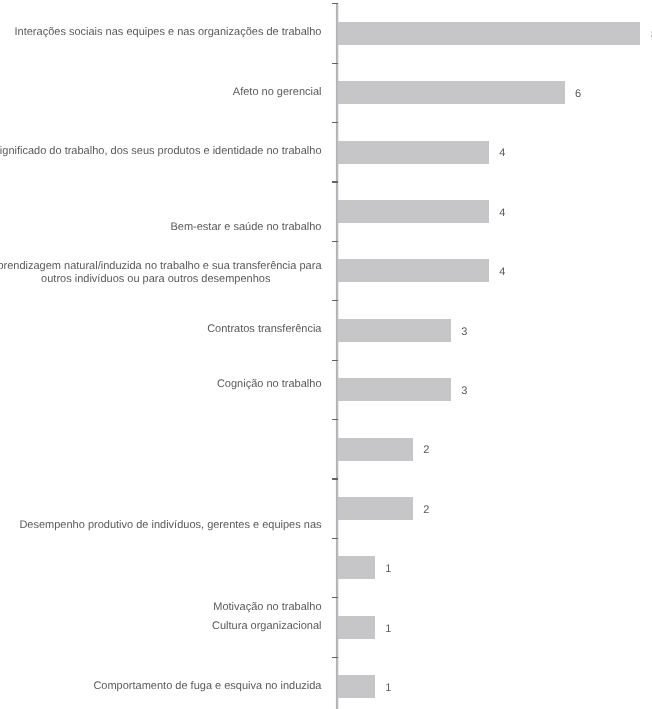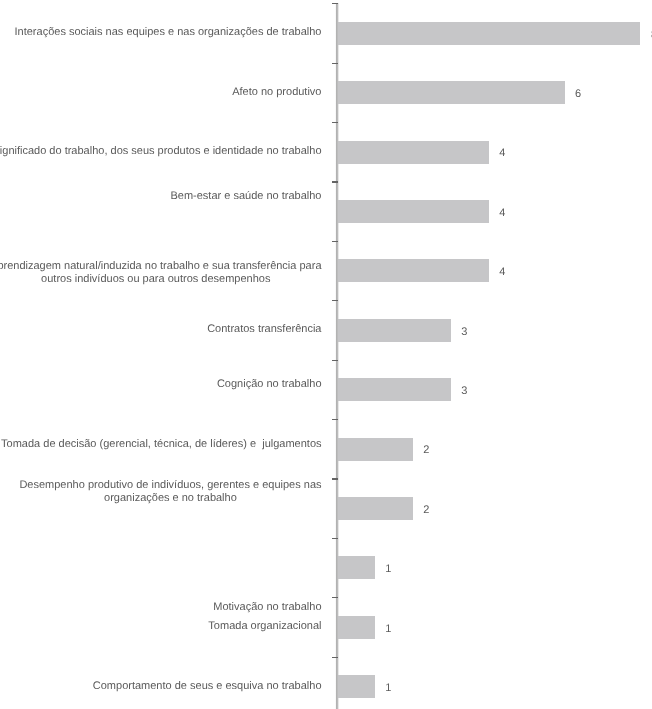--- a/index.html
+++ b/index.html
@@ -79,36 +79,36 @@
         <div class="tick" style="top: 3.15px;"></div>
         <div class="cat-label" style="top: 26.4px;">
             <div class="cat-line">Interações sociais nas equipes e nas organizações de trabalho</div>
           </div>
         <div class="bar" style="top: 21.85px; height: 22.9px; left: 337.9px; width: 302.6px; background: rgb(198, 198, 200);"></div>
         <div class="val-label" style="left: 651px; top: 28.55px;">8</div>
       </div>
       <div class="row">
         <div class="tick" style="top: 62.55px;"></div>
         <div class="cat-label" style="top: 85.8px;">
-            <div class="cat-line">Afeto no produtivo</div>
+            <div class="cat-line">Afeto no gerencial</div>
           </div>
         <div class="bar" style="top: 81.25px; height: 22.9px; left: 337.9px; width: 226.7px; background: rgb(198, 198, 200);"></div>
         <div class="val-label" style="left: 575.1px; top: 87.95px;">6</div>
       </div>
       <div class="row">
         <div class="tick" style="top: 121.95px;"></div>
         <div class="cat-label" style="top: 145.2px;">
             <div class="cat-line">Significado do trabalho, dos seus produtos e identidade no trabalho</div>
           </div>
         <div class="bar" style="top: 140.65px; height: 22.9px; left: 337.9px; width: 150.8px; background: rgb(198, 198, 200);"></div>
         <div class="val-label" style="left: 499.2px; top: 147.35px;">4</div>
       </div>
       <div class="row">
         <div class="tick" style="top: 181.35px;"></div>
-        <div class="cat-label" style="top: 190px;">
+        <div class="cat-label" style="top: 221px;">
             <div class="cat-line">Bem-estar e saúde no trabalho</div>
           </div>
         <div class="bar" style="top: 200.05px; height: 22.9px; left: 337.9px; width: 150.8px; background: rgb(198, 198, 200);"></div>
         <div class="val-label" style="left: 499.2px; top: 206.75px;">4</div>
       </div>
       <div class="row">
         <div class="tick" style="top: 240.75px;"></div>
         <div class="cat-label" style="top: 260.05px;">
             <div class="cat-line">Aprendizagem natural/induzida no trabalho e sua transferência para</div>
             <div class="cat-line">outros indivíduos ou para outros desempenhos</div>
@@ -128,53 +128,51 @@
         <div class="tick" style="top: 359.55px;"></div>
         <div class="cat-label" style="top: 378px;">
             <div class="cat-line">Cognição no trabalho</div>
           </div>
         <div class="bar" style="top: 378.25px; height: 22.9px; left: 337.9px; width: 112.85px; background: rgb(198, 198, 200);"></div>
         <div class="val-label" style="left: 461.25px; top: 384.95px;">3</div>
       </div>
       <div class="row">
         <div class="tick" style="top: 418.95px;"></div>
         <div class="cat-label" style="top: 438.25px;">
-            <div class="cat-line">Tomada de decisão (gerencial, técnica, de líderes) e  julgamentos</div>
           </div>
         <div class="bar" style="top: 437.65px; height: 22.9px; left: 337.9px; width: 74.9px; background: rgb(198, 198, 200);"></div>
         <div class="val-label" style="left: 423.3px; top: 444.35px;">2</div>
       </div>
       <div class="row">
         <div class="tick" style="top: 478.35px;"></div>
-        <div class="cat-label" style="top: 479px;">
+        <div class="cat-label" style="top: 519px;">
             <div class="cat-line">Desempenho produtivo de indivíduos, gerentes e equipes nas</div>
-            <div class="cat-line">organizações e no trabalho</div>
           </div>
         <div class="bar" style="top: 497.05px; height: 22.9px; left: 337.9px; width: 74.9px; background: rgb(198, 198, 200);"></div>
         <div class="val-label" style="left: 423.3px; top: 503.75px;">2</div>
       </div>
       <div class="row">
         <div class="tick" style="top: 537.75px;"></div>
         <div class="cat-label" style="top: 573px; margin-top: 28px;">
             <div class="cat-line">Motivação no trabalho</div>
           </div>
         <div class="bar" style="top: 556.45px; height: 22.9px; left: 337.9px; width: 36.95px; background: rgb(198, 198, 200);"></div>
         <div class="val-label" style="left: 385.35px; top: 563.15px;">1</div>
       </div>
       <div class="row">
         <div class="tick" style="top: 597.15px;"></div>
         <div class="cat-label" style="top: 620.4px;">
-            <div class="cat-line">Tomada organizacional</div>
+            <div class="cat-line">Cultura organizacional</div>
           </div>
         <div class="bar" style="top: 615.85px; height: 22.9px; left: 337.9px; width: 36.95px; background: rgb(198, 198, 200);"></div>
         <div class="val-label" style="left: 385.35px; top: 622.55px;">1</div>
       </div>
       <div class="row">
         <div class="tick" style="top: 656.55px;"></div>
         <div class="cat-label" style="top: 679.8px;">
-            <div class="cat-line">Comportamento de seus e esquiva no trabalho</div>
+            <div class="cat-line">Comportamento de fuga e esquiva no induzida</div>
           </div>
         <div class="bar" style="top: 675.25px; height: 22.9px; left: 337.9px; width: 36.95px; background: rgb(198, 198, 200);"></div>
         <div class="val-label" style="left: 385.35px; top: 681.95px;">1</div>
       </div>
     </div>
   </div>
 </div>
 
 </body></html>

